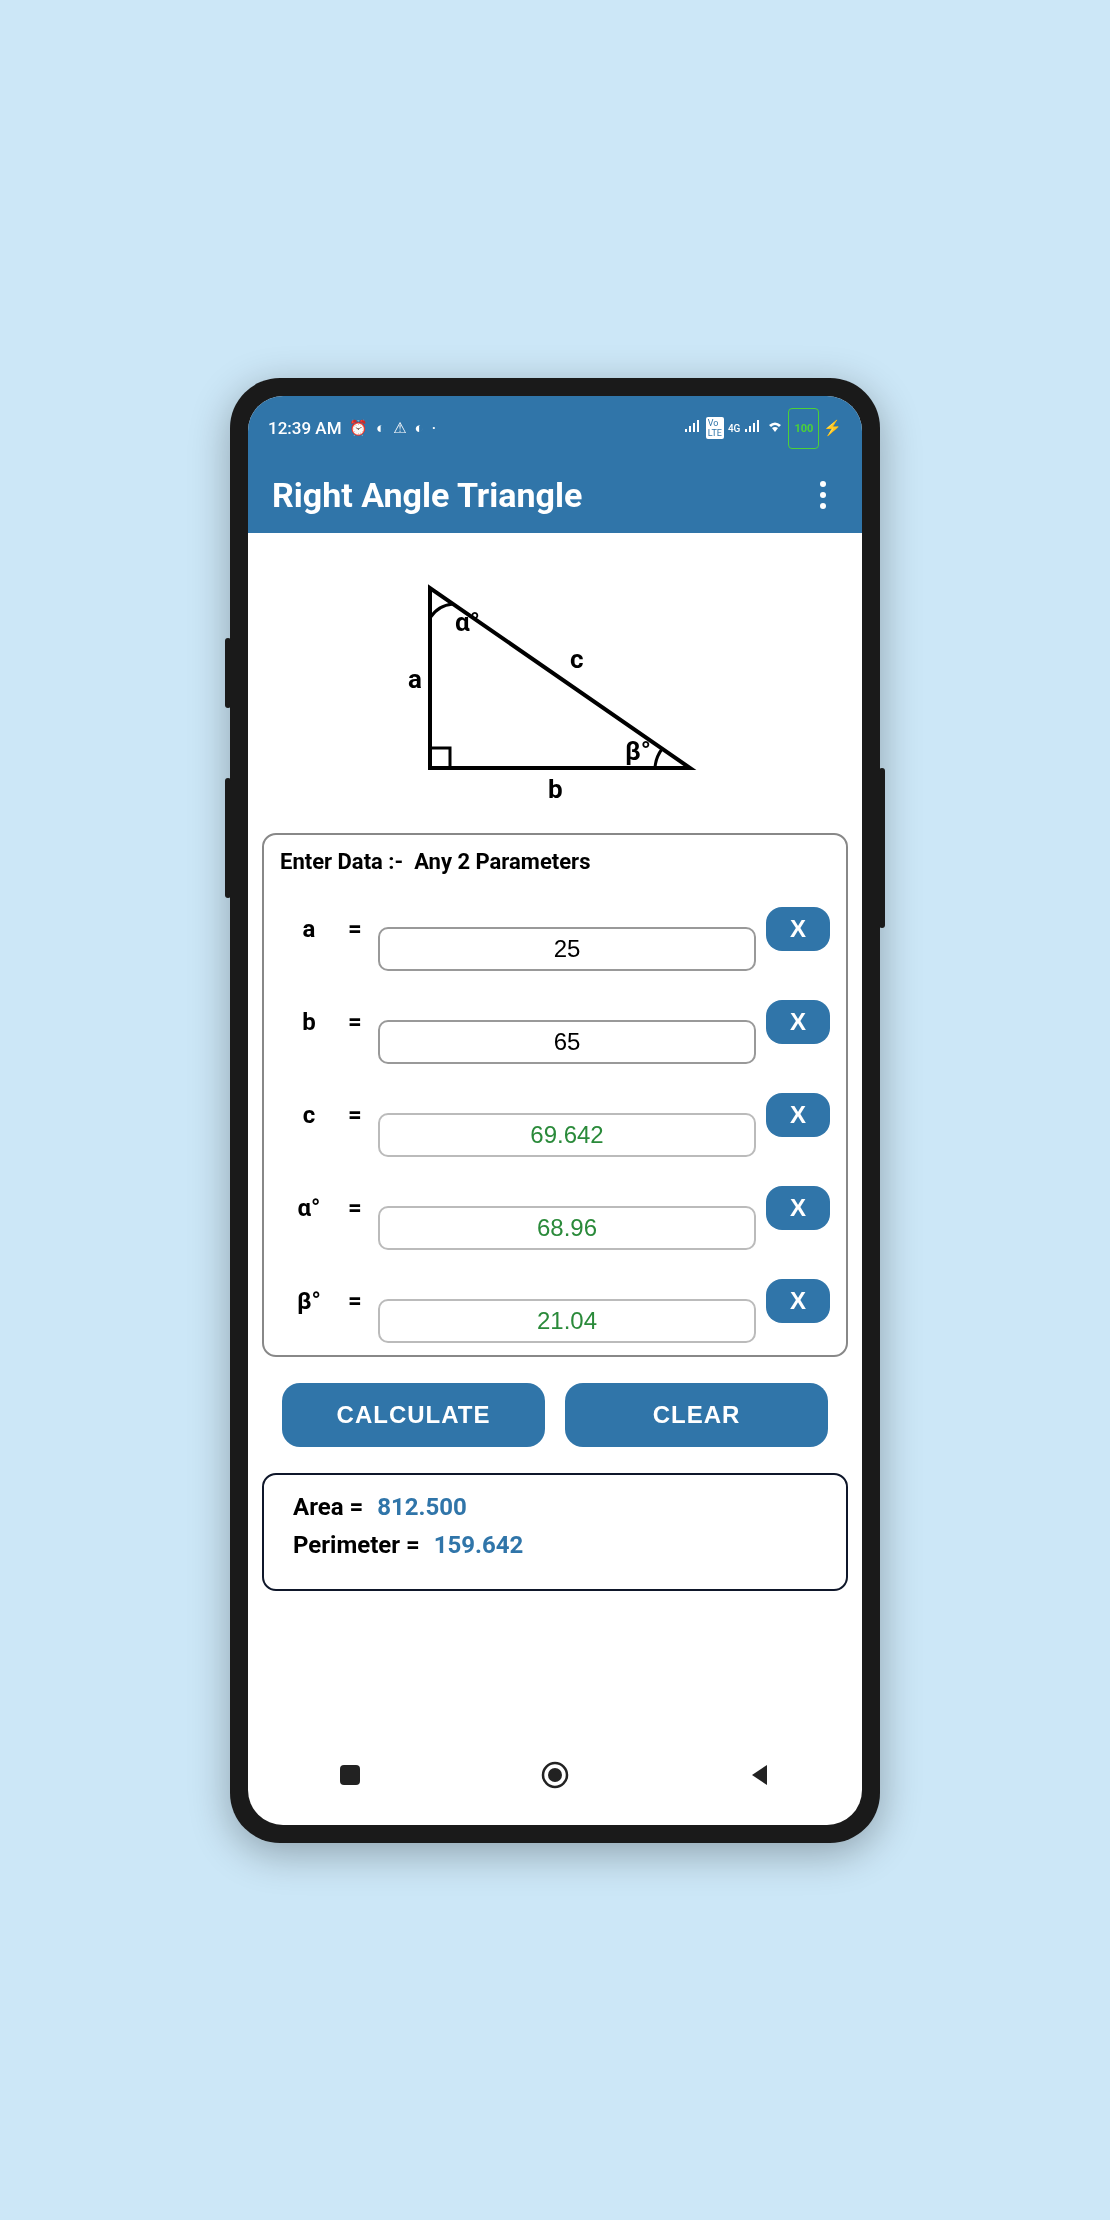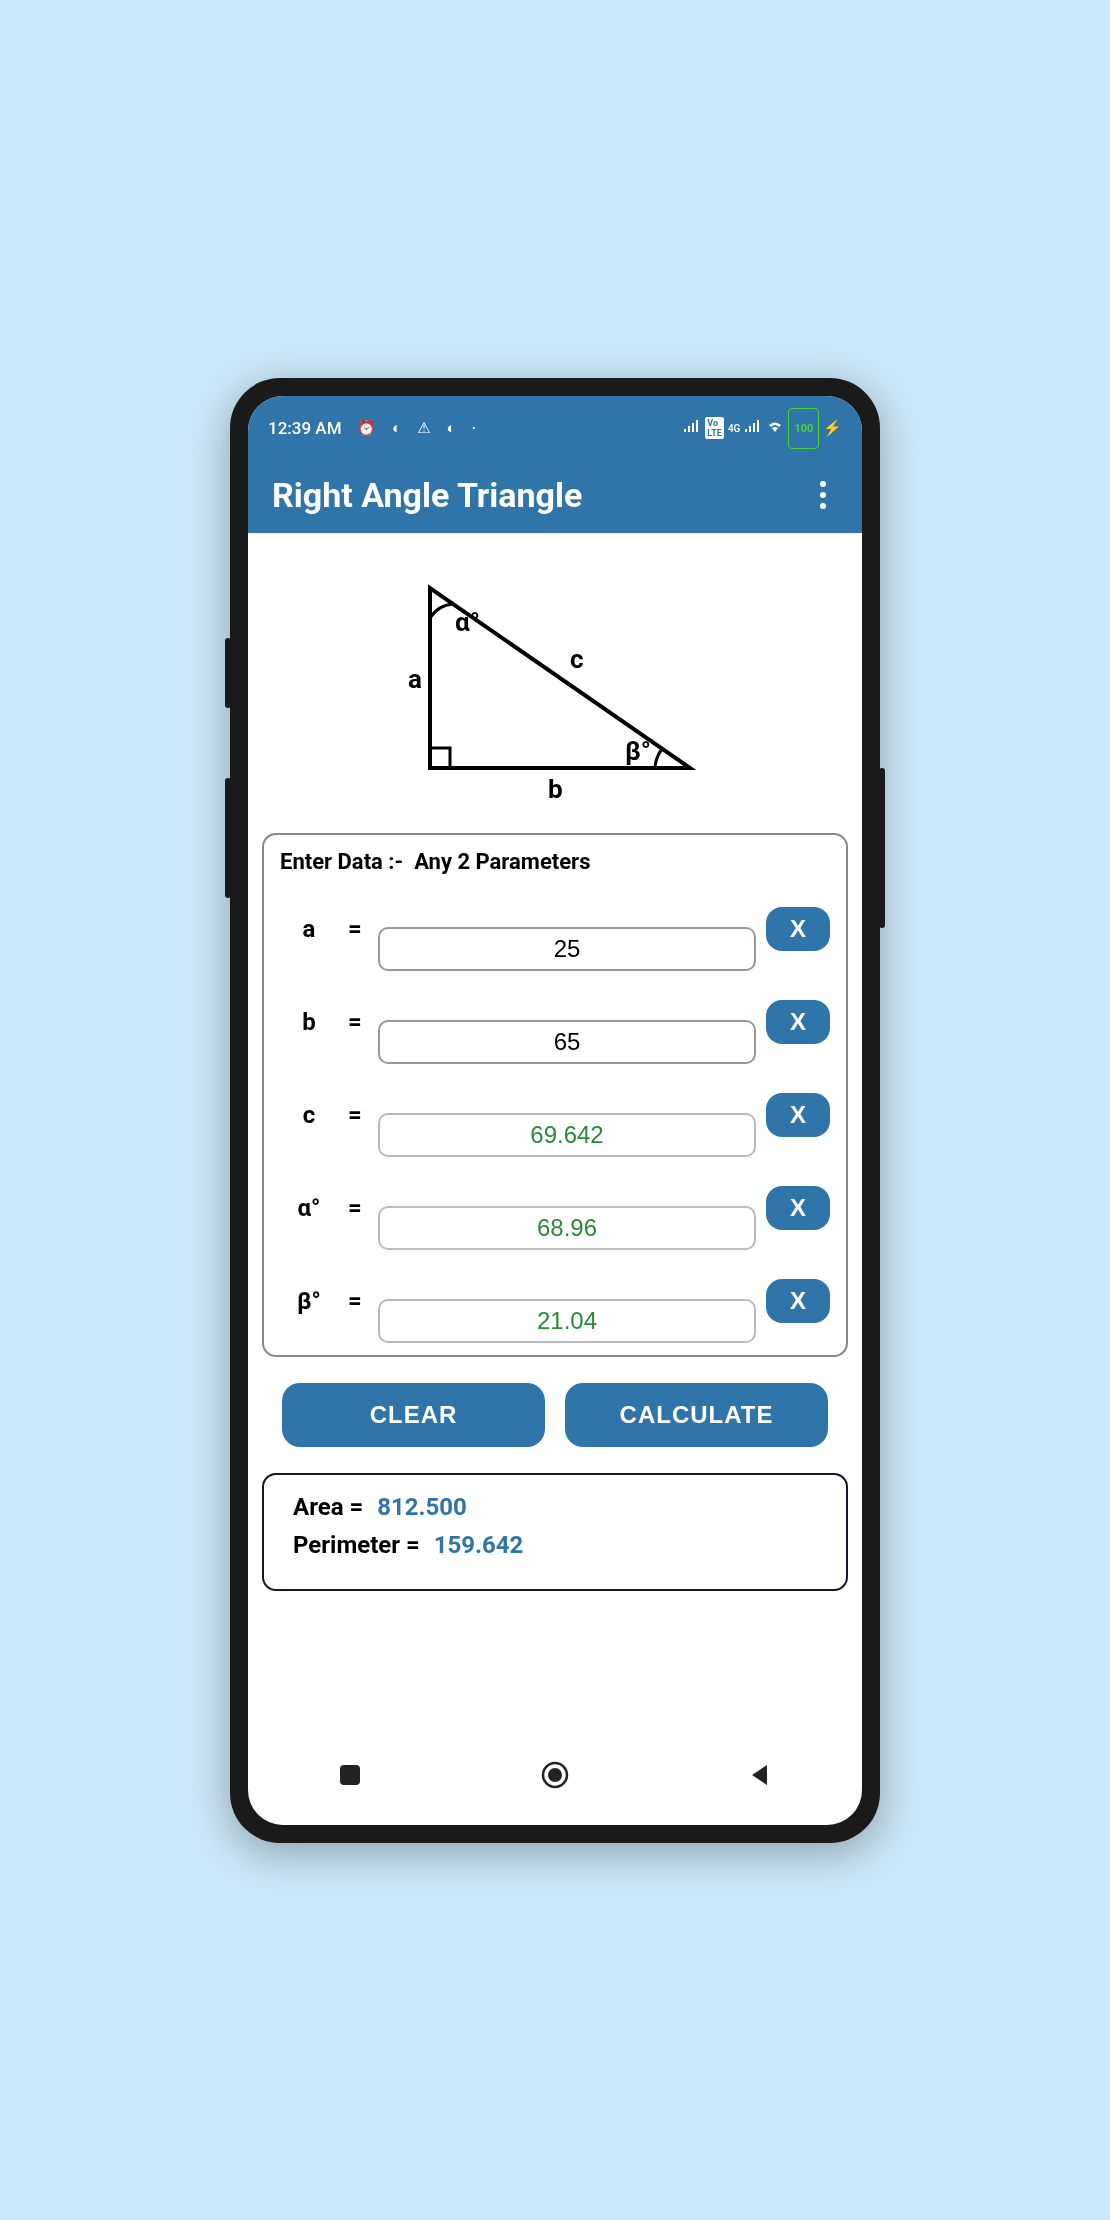--- a/index.html
+++ b/index.html
@@ -32,21 +32,21 @@
   padding: 12px 20px 8px;
   display: flex;
   justify-content: space-between;
   align-items: center;
   font-size: 17px;
   font-weight: 500;
 }
 .status-left {
   display: flex;
   align-items: center;
-  gap: 16px;
+  gap: 8px;
 }
 .status-right {
   display: flex;
   align-items: center;
   gap: 4px;
 }
 .status-icon {
   font-size: 15px;
 }
 .battery {
@@ -229,21 +229,21 @@
         <span class="status-icon">⚠</span>
         <span class="status-icon">◐</span>
         <span class="status-icon">·</span>
       </div>
       <div class="status-right">
         <span class="status-icon">
           <svg width="18" height="14" viewBox="0 0 18 14">
               <path d="M1 13 L1 10 L3 10 L3 13 Z M5 13 L5 7 L7 7 L7 13 Z M9 13 L9 4 L11 4 L11 13 Z M13 13 L13 1 L15 1 L15 13 Z" fill="#fff"></path>
             </svg>
         </span>
-        <span class="status-icon" style="font-size:9px;background:#fff;color:#3075a9;padding:1px 2px;border-radius:2px;font-weight:bold;">Vo<br>LTE</span>
+        <span class="status-icon" style="font-size:9px;background:#fff;color:#3075a9;padding:1px 2px;border-radius:2px;font-weight:normal;">Vo<br>LTE</span>
         <span class="status-icon" style="font-size:10px;">4G</span>
         <span class="status-icon">
           <svg width="18" height="14" viewBox="0 0 18 14">
               <path d="M1 13 L1 10 L3 10 L3 13 Z M5 13 L5 7 L7 7 L7 13 Z M9 13 L9 4 L11 4 L11 13 Z M13 13 L13 1 L15 1 L15 13 Z" fill="#fff"></path>
             </svg>
         </span>
         <span class="status-icon">
           <svg width="18" height="14" viewBox="0 0 18 14">
               <path d="M9 13 L6 9 Q9 7 12 9 Z M3 6 Q9 1 15 6 L13 8 Q9 4 5 8 Z" fill="#fff"></path>
             </svg>
@@ -315,22 +315,22 @@
 
         <div class="input-row">
           <span class="param-label">β°</span>
           <span class="equals">=</span>
           <input class="param-input calculated" value="21.04" style="">
           <button class="clear-btn">X</button>
         </div>
       </div>
 
       <div class="button-row">
+        <button class="action-btn">CALCULATE</button>
         <button class="action-btn">CLEAR</button>
-        <button class="action-btn">CALCULATE</button>
       </div>
 
       <div class="results-panel">
         <div class="result-row">
           <span>Area =</span>
           <span class="result-value">812.500</span>
         </div>
         <div class="result-row">
           <span>Perimeter =</span>
           <span class="result-value">159.642</span>

